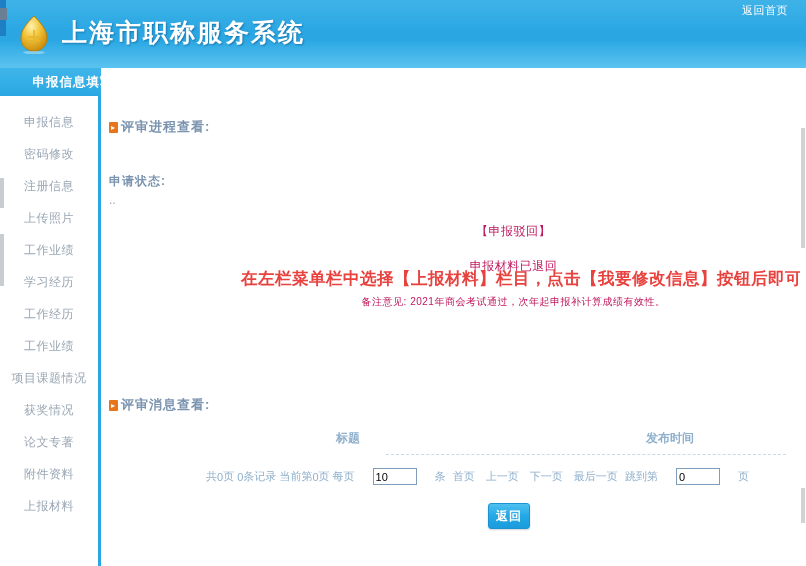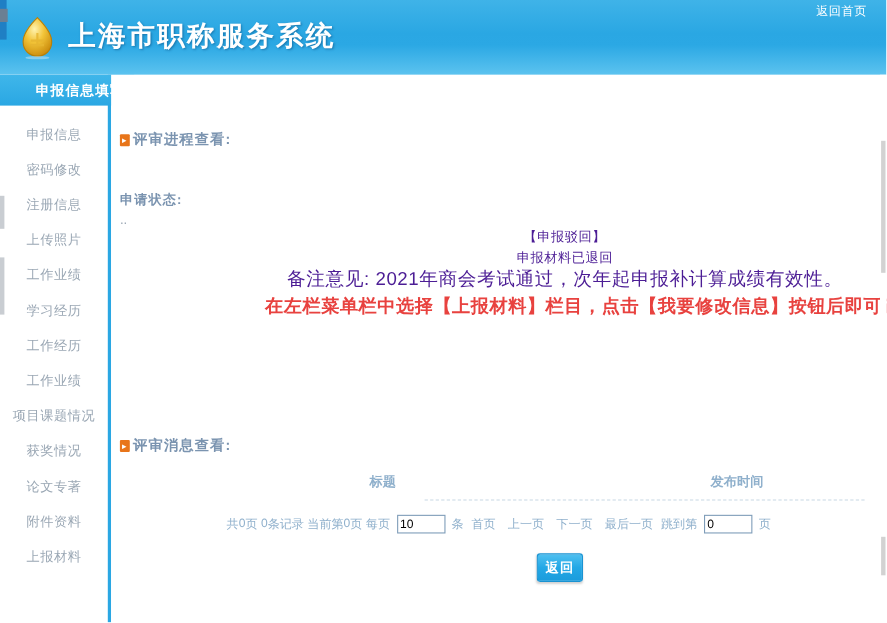--- a/index.html
+++ b/index.html
@@ -189,27 +189,28 @@
   }
 
   .status-block {
     position: absolute;
     left: 120px;
     top: 138px;
     width: 585px;
     text-align: center;
   }
   .status-line {
-    color: #4c1d95;
+    color: #be185d;
     font-size: 12px;
     line-height: 19px;
     letter-spacing: 0.5px;
+    margin-top: 16px;
   }
   .status-line.small {
-    font-size: 17px;
+    font-size: 10px;
   }
   .instruction {
     position: absolute;
     left: 140px;
     top: 200px;
     width: 640px;
     font-size: 16.5px;
     font-weight: bold;
     color: #e8423f;
     letter-spacing: 0.5px;
@@ -268,21 +269,21 @@
     text-decoration: none;
     margin: 0 4px;
     vertical-align: middle;
   }
   .pager input {
     width: 38px;
     height: 15px;
     font-size: 11px;
     border: 1px solid #7f9db9;
     padding: 0 2px;
-    margin: 0 6px;
+    margin: 0 18px;
     vertical-align: middle;
     font-family: "Liberation Sans", sans-serif;
   }
 
   
   .back-btn {
     position: absolute;
     left: 387px;
     top: 435px;
     width: 42px;

